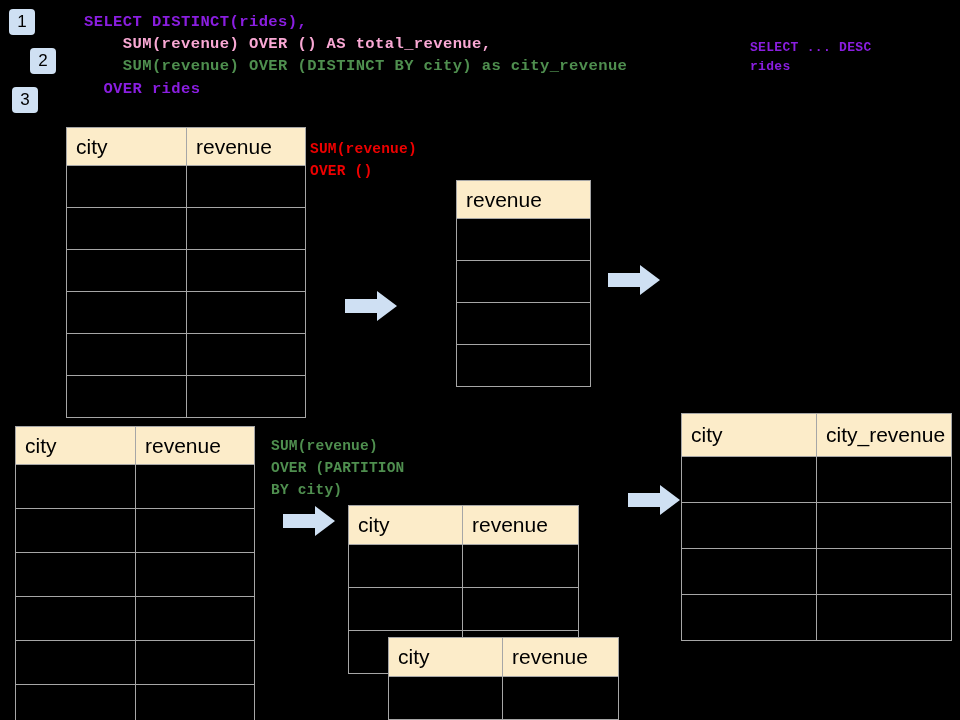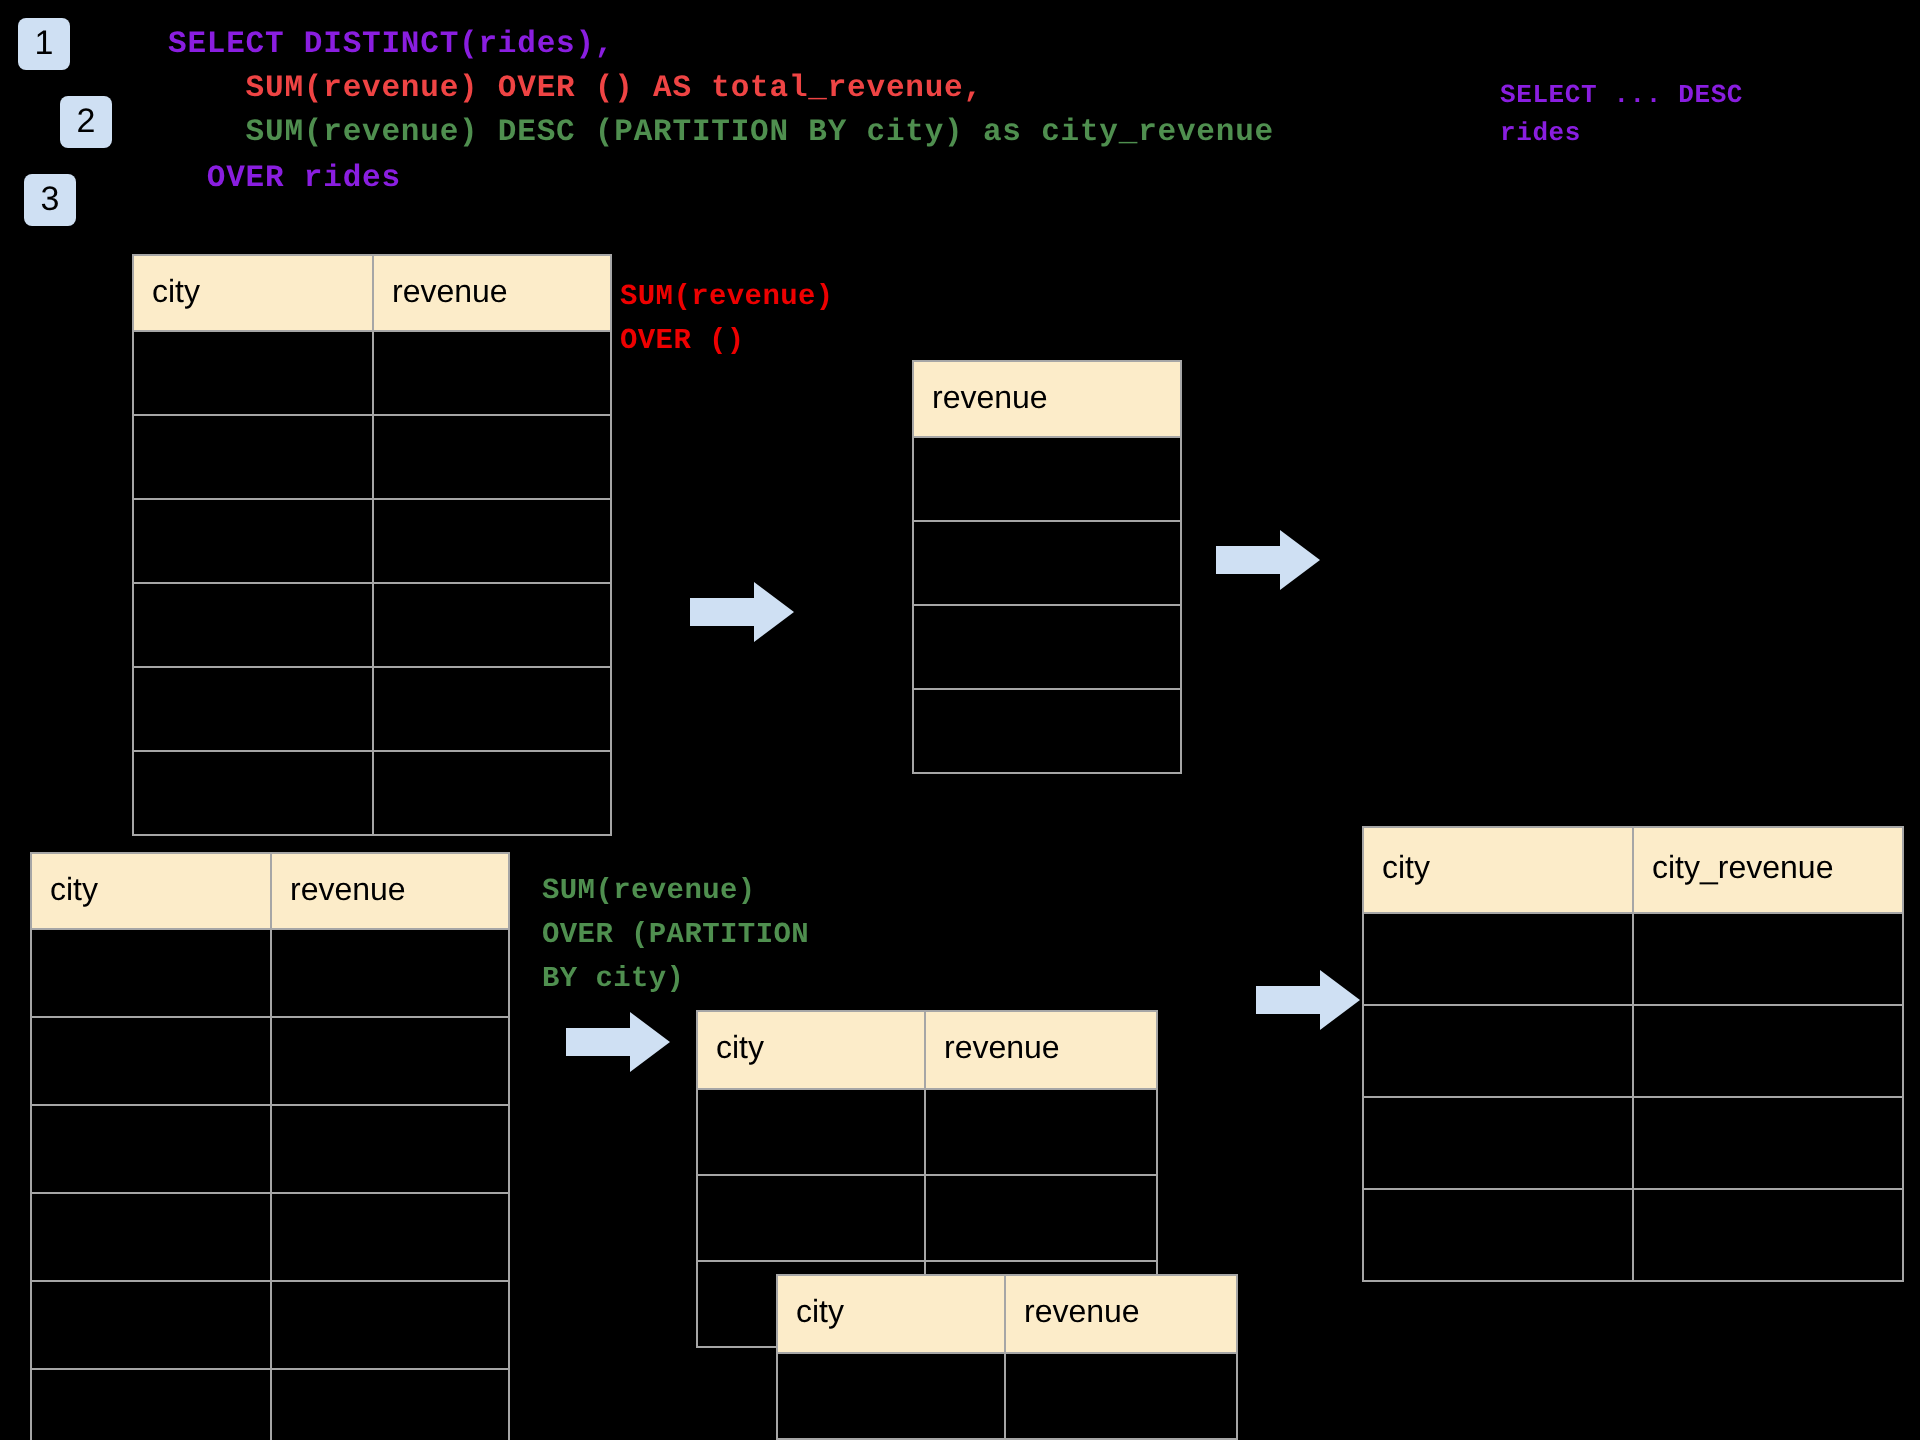--- a/index.html
+++ b/index.html
@@ -35,21 +35,21 @@
   .code {
     position: absolute;
     font-family: "Liberation Mono", monospace;
     font-size: 15.5px;
     font-weight: bold;
     line-height: 21.5px;
     white-space: pre;
     letter-spacing: 0.4px;
   }
   .code.purple { color: #8a1ee0; }
-  .code.red    { color: #ef4444; }
+  .code.red    { color: #f9a8d4; }
   .code.green  { color: #4f8f4f; }
 
   .side-note {
     position: absolute;
     font-family: "Liberation Mono", monospace;
     font-size: 13px;
     font-weight: bold;
     line-height: 19px;
     color: #8a1ee0;
     white-space: pre;
@@ -78,21 +78,21 @@
   }
   .tbl th, .tbl td {
     border: 1px solid #a6a6a6;
     padding: 0;
     margin: 0;
   }
   .tbl th {
     background: #fcecc9;
     color: #000000;
     font-family: "Liberation Sans", sans-serif;
-    font-size: 16px;
+    font-size: 21px;
     font-weight: normal;
     text-align: left;
     padding-left: 9px;
   }
   .tbl td {
     background: #000000;
   }
 
   
   .arrow {
@@ -103,21 +103,21 @@
 <body>
 
 <div id="canvas">
 
   <div class="step-badge" style="left:9px; top:9px;">1</div>
   <div class="step-badge" style="left:30px; top:48px;">2</div>
   <div class="step-badge" style="left:12px; top:87px;">3</div>
 
   <div class="code purple" style="left:84px; top:12px;">SELECT DISTINCT(rides),</div>
   <div class="code red" style="left:84px; top:34px;">    SUM(revenue) OVER () AS total_revenue,</div>
-  <div class="code green" style="left:84px; top:56px;">    SUM(revenue) DESC (PARTITION BY city) as city_revenue</div>
+  <div class="code green" style="left:84px; top:56px;">    SUM(revenue) OVER (DISTINCT BY city) as city_revenue</div>
   <div class="code purple" style="left:84px; top:79px;">  OVER rides</div>
 
   <div class="side-note" style="left:750px; top:38px;">SELECT ... DESC</div>
   <div class="side-note" style="left:750px; top:57px;">rides</div>
 
   <div class="annot red" style="left:310px; top:138px;">SUM(revenue)
 OVER ()</div>
 
   <div class="annot green" style="left:271px; top:435px;">SUM(revenue)
 OVER (PARTITION

